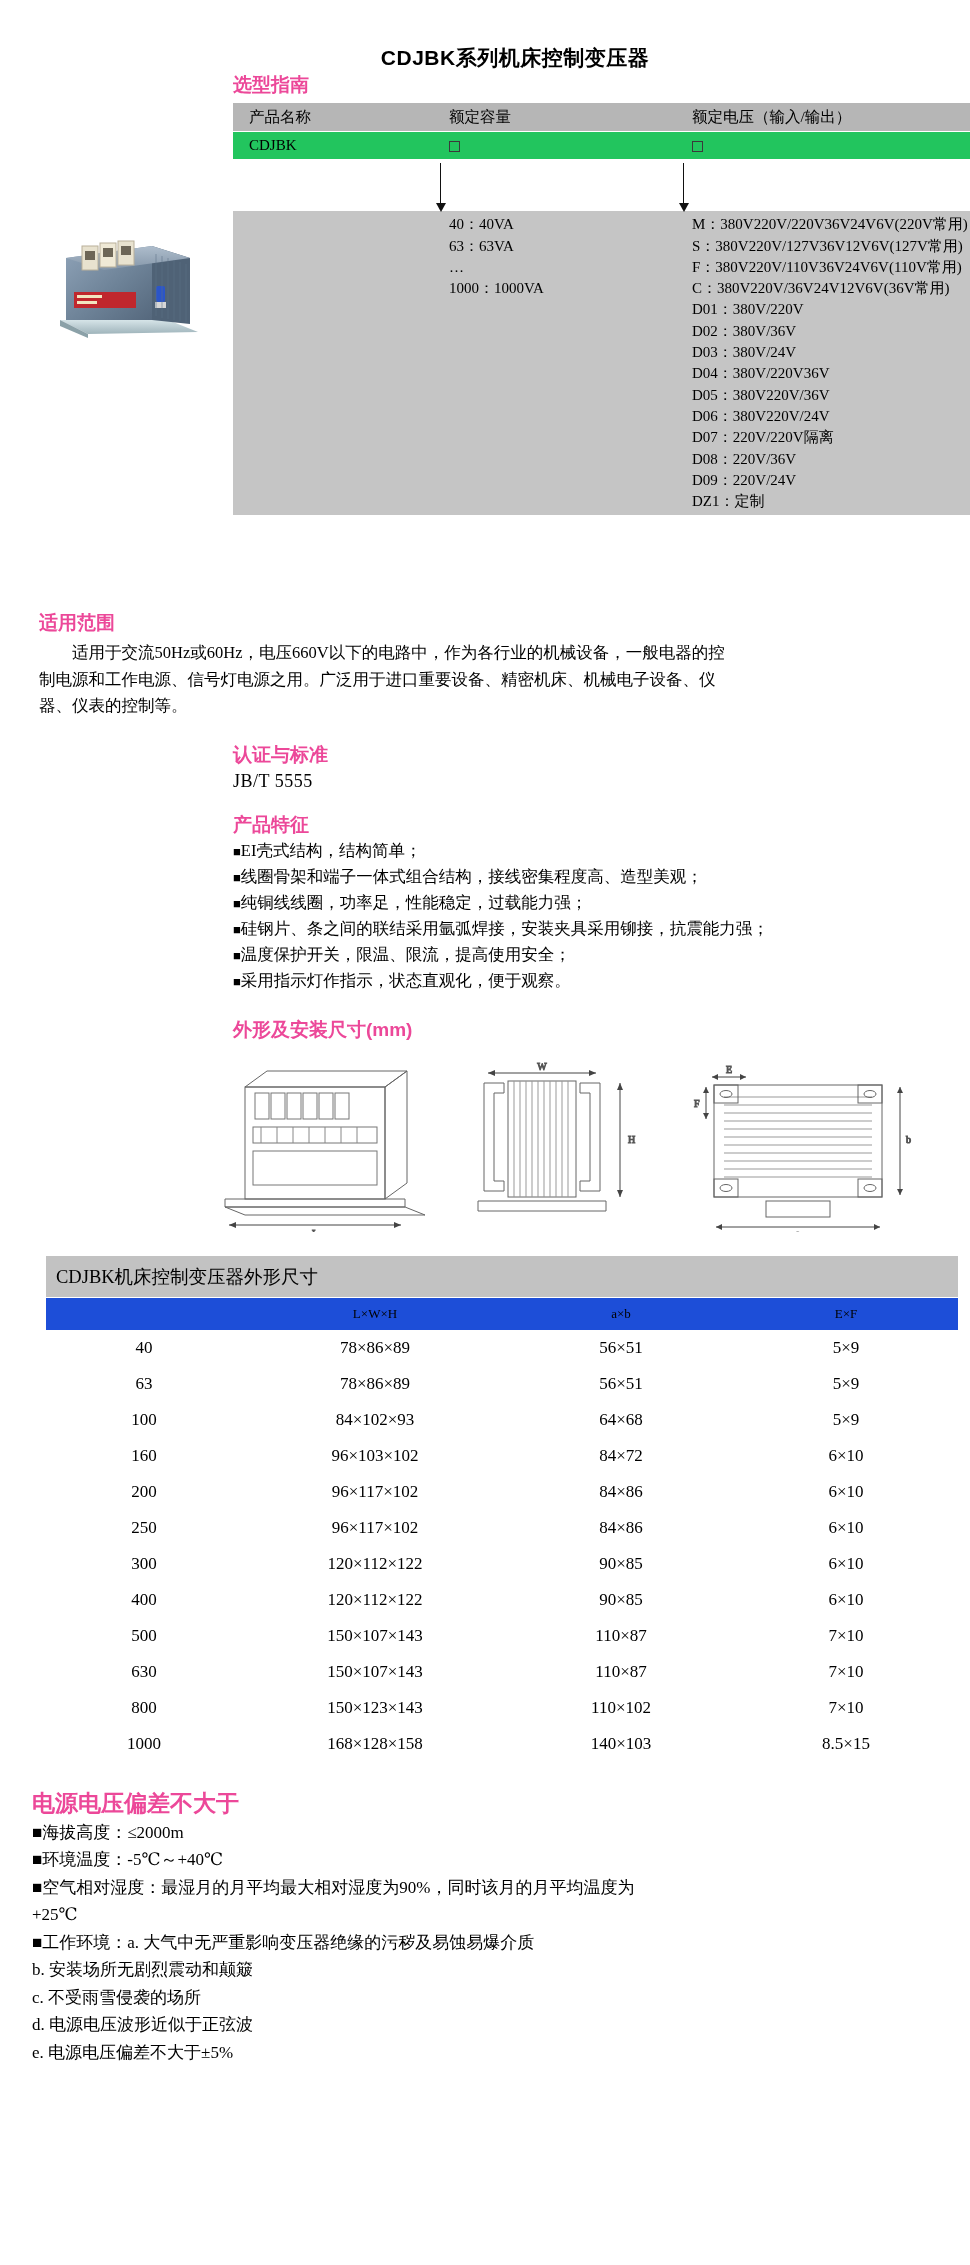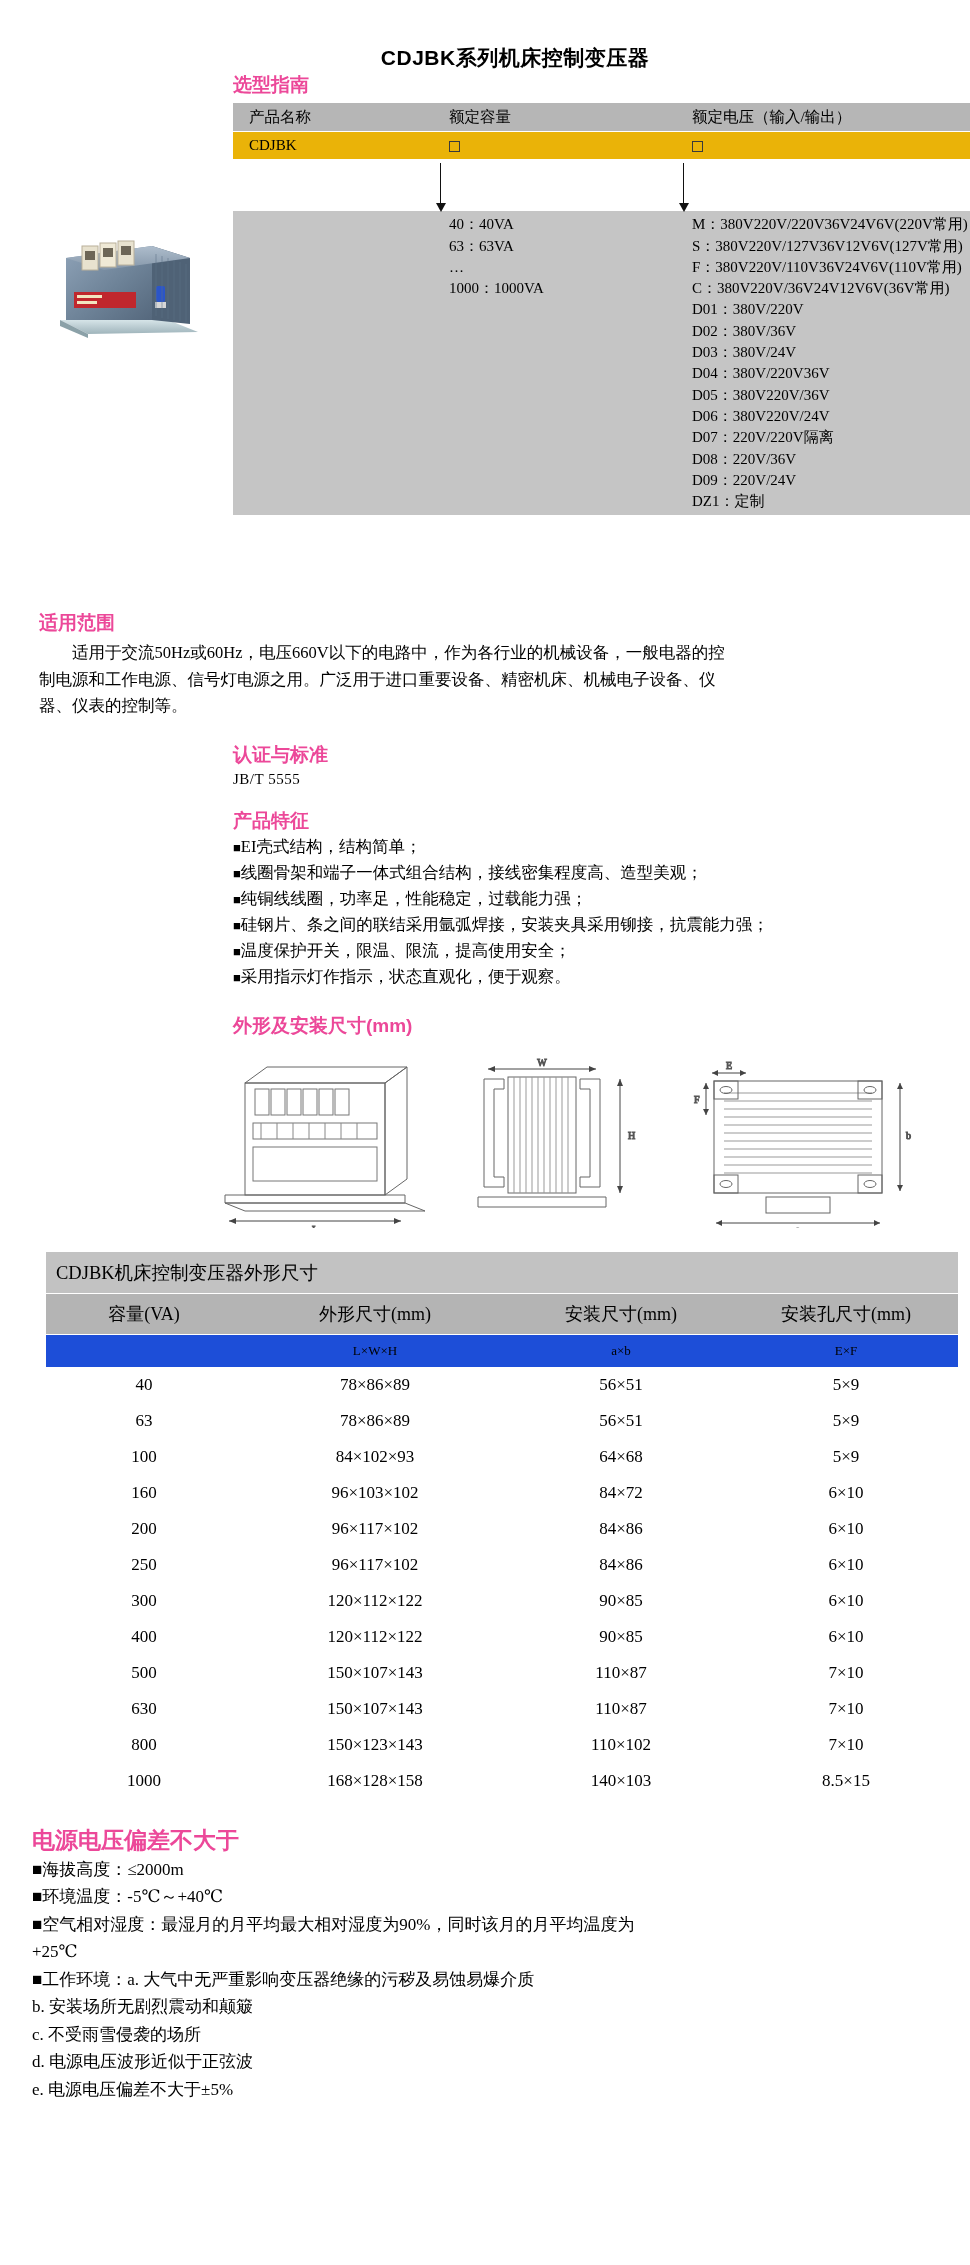--- a/index.html
+++ b/index.html
@@ -56,21 +56,21 @@
     padding: 3px 16px;
     line-height: 1.42;
   }
   .g-head td {
     background: #b6b6b6;
     border-bottom: 1px solid #ffffff;
     font-size: 15.5px;
     height: 24px;
   }
   .g-name td {
-    background: #eab308;
+    background: #22c55e;
     height: 26px;
   }
   .g-gap td {
     background: #ffffff;
     height: 52px;
     padding: 0;
   }
   .g-body td {
     background: #c5c5c5;
     padding-top: 6px;
@@ -117,21 +117,21 @@
     width: 170px;
     height: 135px;
   }
   .block { position: relative; }
   .para {
     font-size: 16.5px;
     line-height: 1.62;
     margin: 4px 0 0 0;
   }
   .indent { text-indent: 2em; }
-  .std-line { font-size: 15px; margin-top: 3px; letter-spacing: .5px;}
+  .std-line { font-size: 18px; margin-top: 3px; letter-spacing: .5px;}
   .feat { font-size: 16.5px; line-height: 1.58; }
   .feat .bullet { font-size: 13px; }
 
   
   .drawings {
     position: relative;
     height: 175px;
     margin-top: 14px;
   }
 
@@ -449,26 +449,20 @@
     <colgroup>
         <col class="c1">
         <col class="c2">
         <col class="c3">
         <col class="c4">
       </colgroup>
     <thead>
       <tr class="cap">
         <td colspan="4">CDJBK机床控制变压器外形尺寸</td>
       </tr>
-      <tr class="h1">
-        <td>容量(VA)</td>
-        <td>外形尺寸(mm)</td>
-        <td>安装尺寸(mm)</td>
-        <td>安装孔尺寸(mm)</td>
-      </tr>
       <tr class="h2">
         <td></td>
         <td>L×W×H</td>
         <td>a×b</td>
         <td>E×F</td>
       </tr>
     </thead>
     <tbody>
       <tr>
         <td>40</td>

